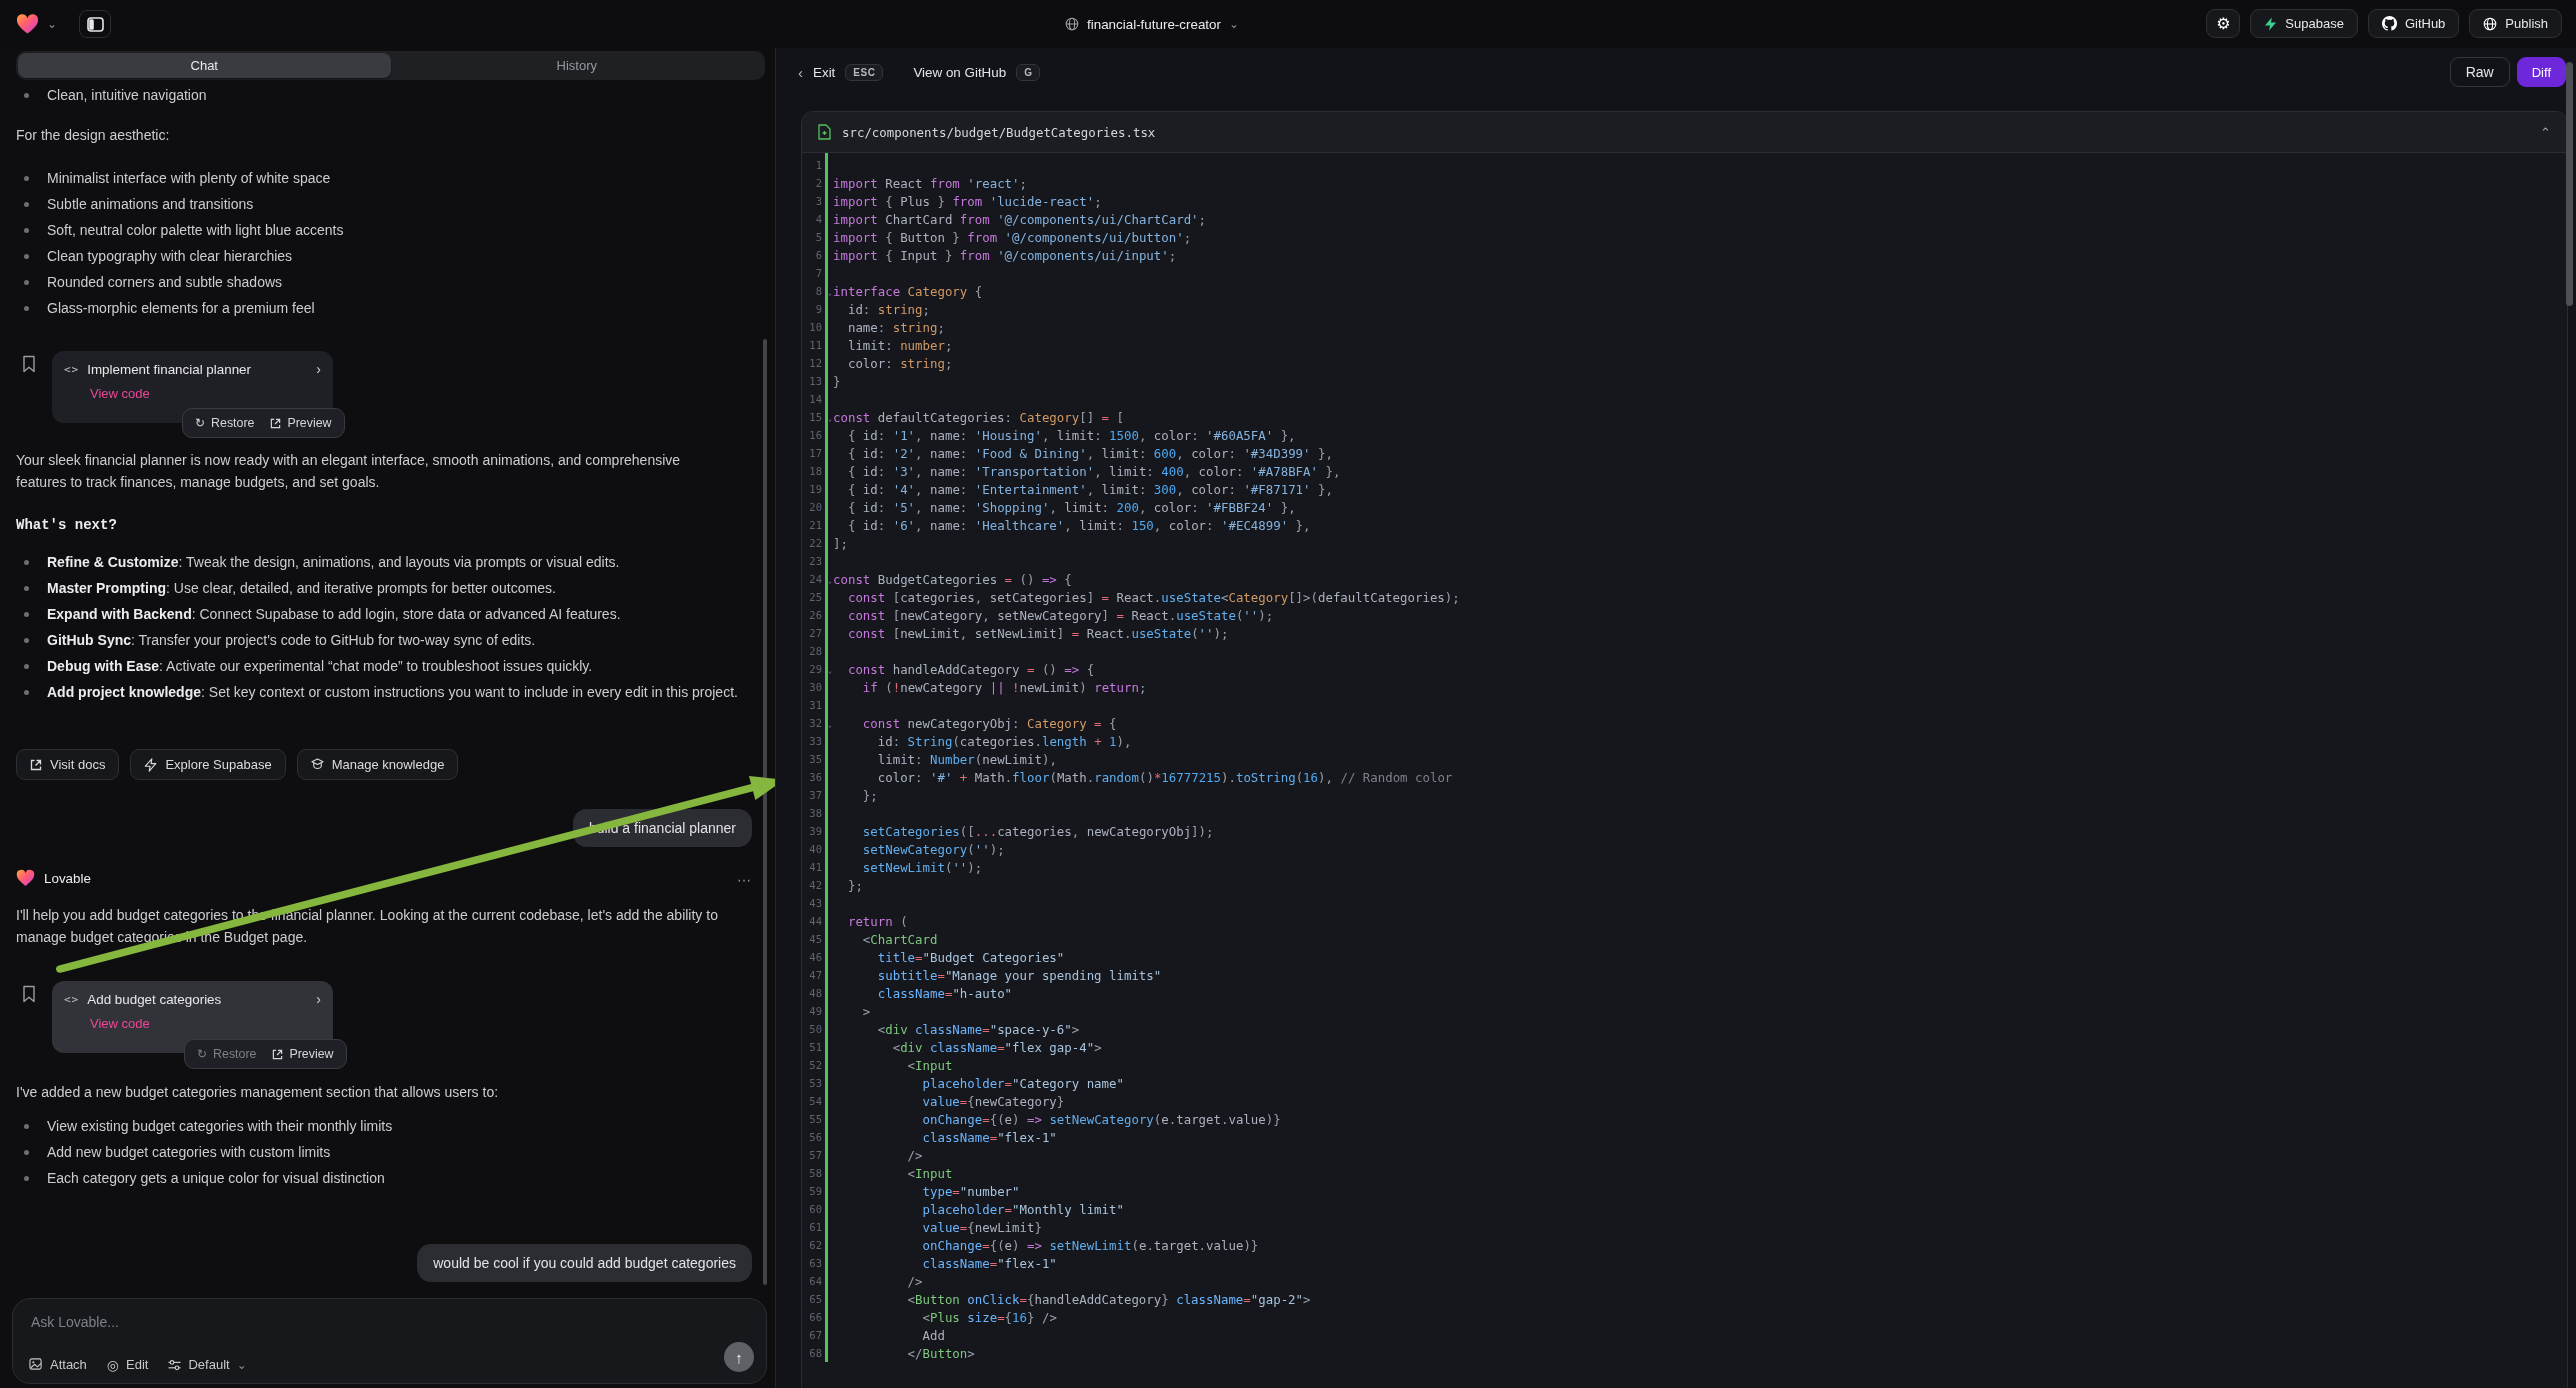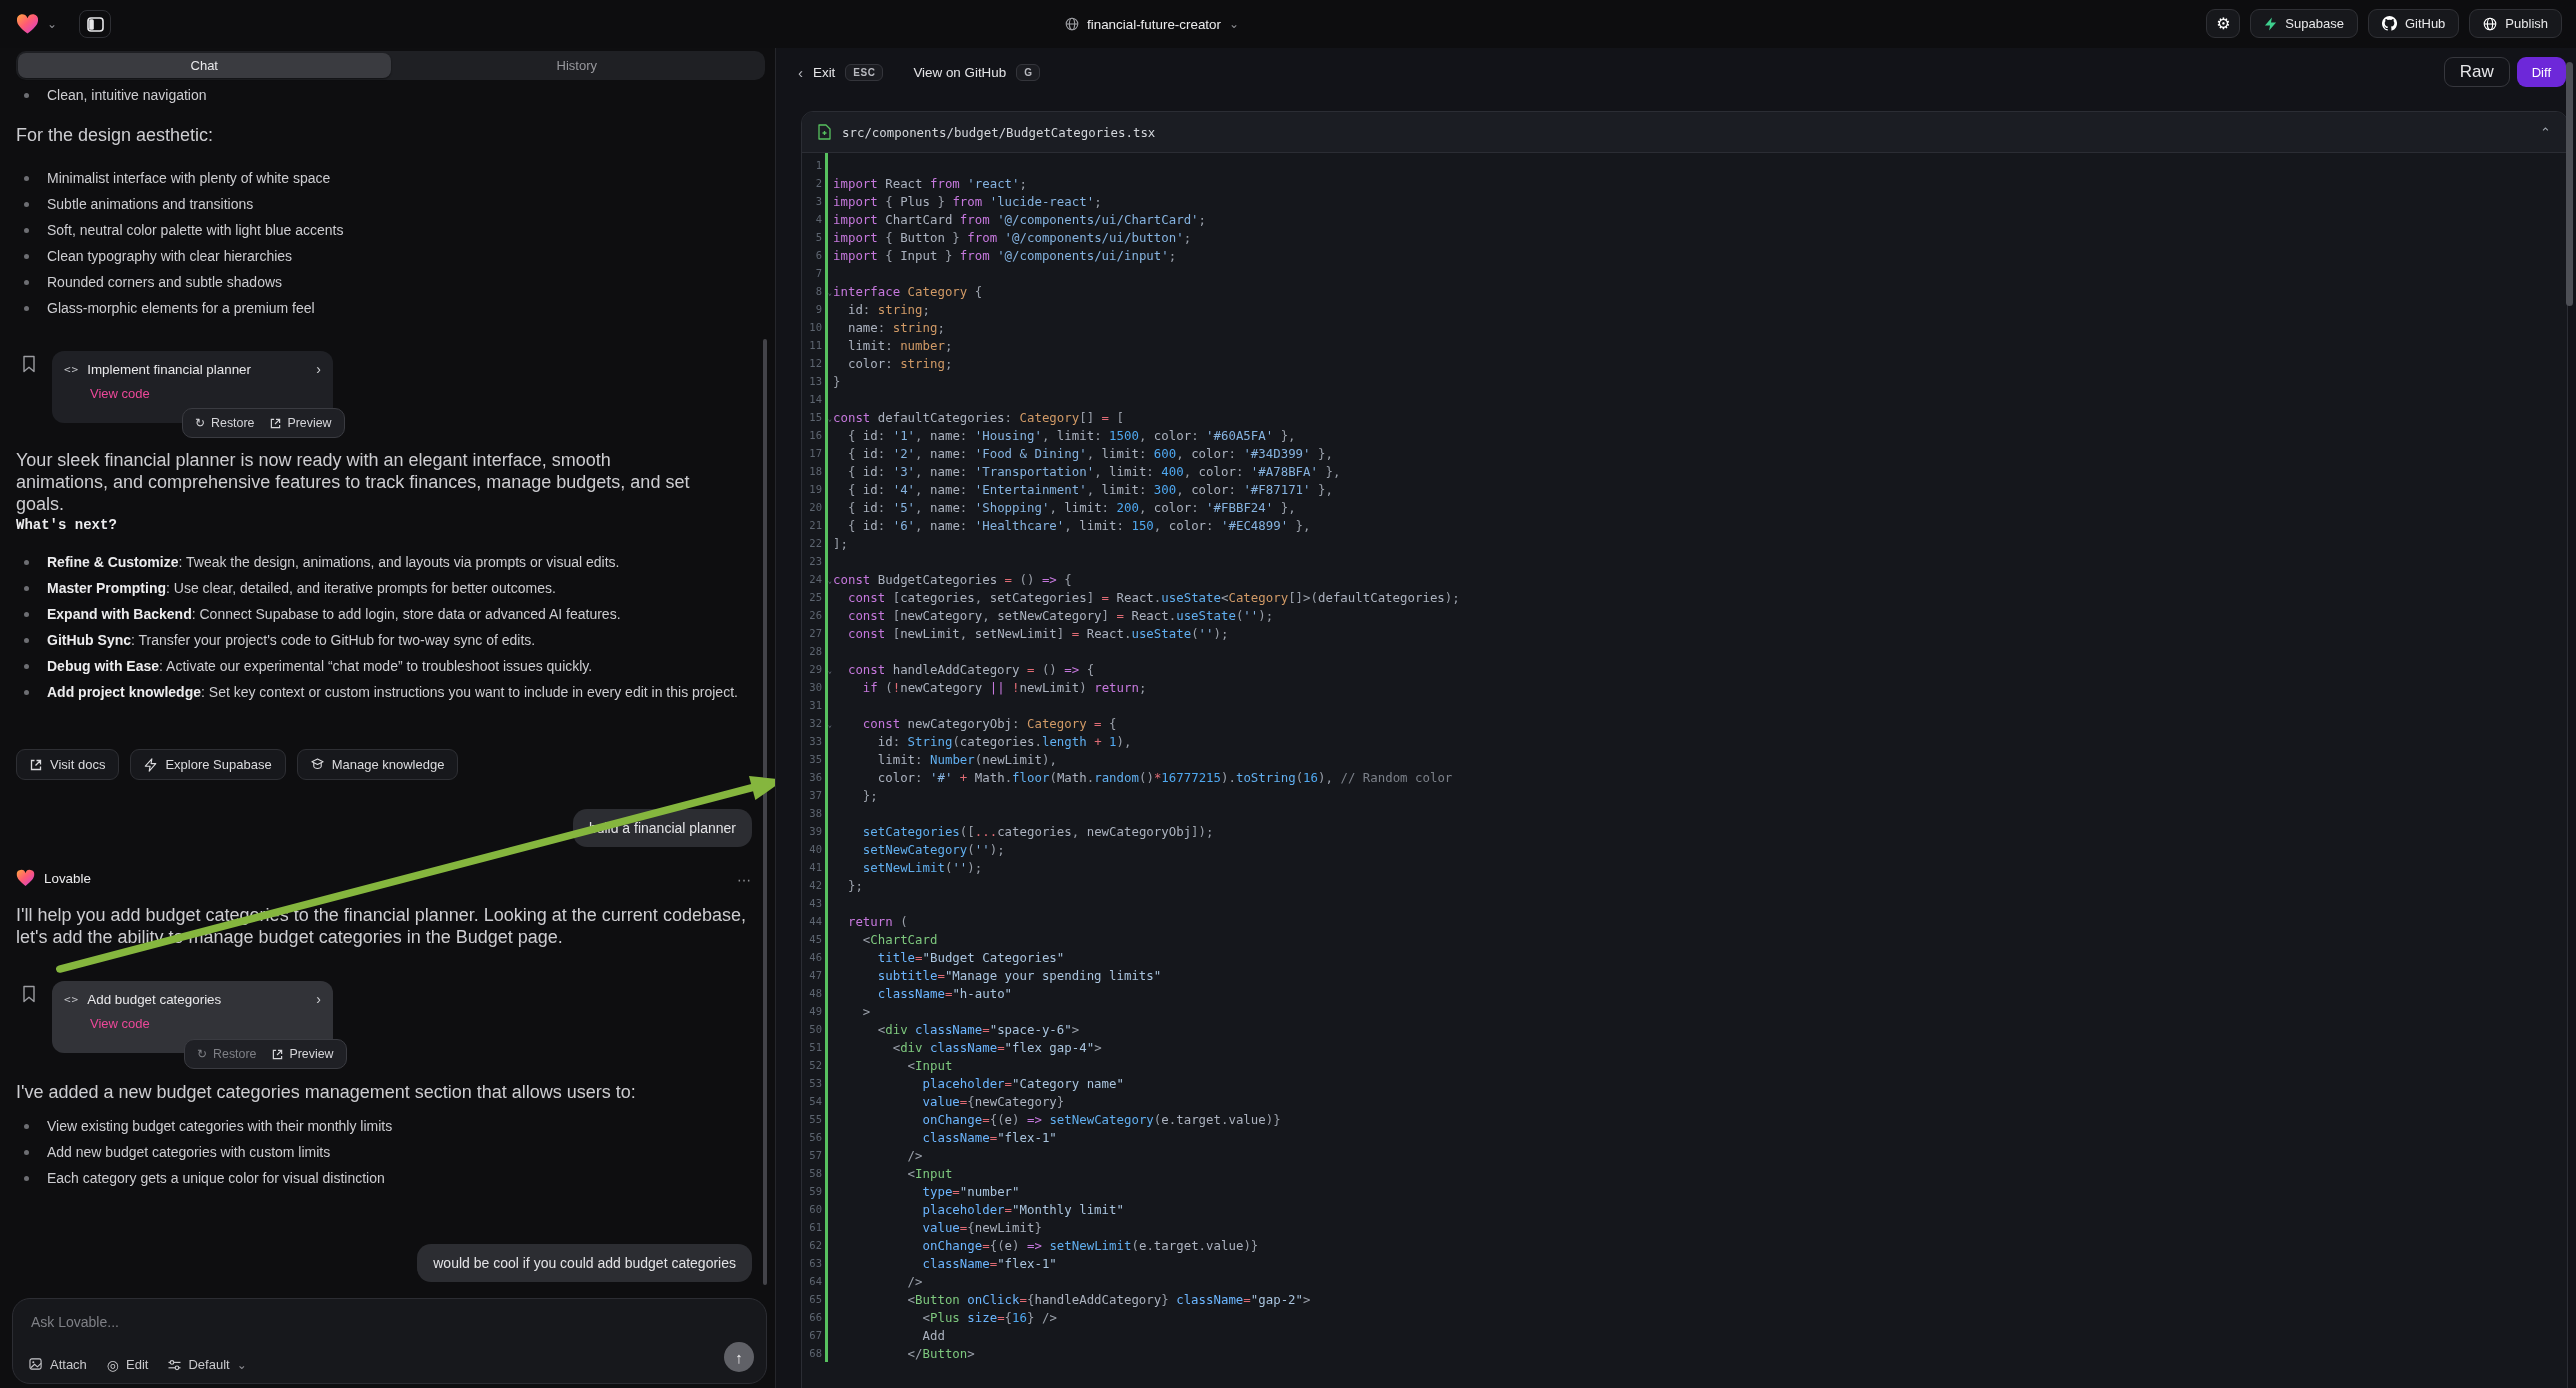--- a/index.html
+++ b/index.html
@@ -17,21 +17,21 @@
   .tb-right{position:absolute;right:14px;top:9px;display:flex;gap:10px;}
   .tb-btn{height:29px;padding:0 13px;border:1px solid #2f3035;border-radius:9px;background:#17181c;color:#e8e8ea;font-size:13px;display:flex;align-items:center;gap:8px;}
   .tb-btn.icon-only{width:34px;padding:0;justify-content:center;}
   .gear{color:#ffffff;font-size:16px;line-height:1;}
 
   
   #chatpanel{position:absolute;left:0;top:48px;width:775px;bottom:0;background:#0e0e10;overflow:hidden;}
   .tabbar{position:absolute;left:16px;top:3px;width:749px;height:29px;background:#1f2024;border-radius:10px;display:flex;padding:2px;}
   .tab{flex:1;display:flex;align-items:center;justify-content:center;font-size:13px;color:#97979c;border-radius:8px;}
   .tab.active{background:#3a3b40;color:#e9e9eb;box-shadow:0 1px 2px rgba(0,0,0,.45);}
-  .chat-p{position:absolute;left:16px;font-size:18px;line-height:22px;color:#cdcdd1;}
+  .chat-p{position:absolute;left:16px;font-size:14px;line-height:22px;color:#cdcdd1;}
   .chat-h{position:absolute;left:16px;font-size:14px;font-weight:bold;color:#ececee;}
   ul.chat-list{position:absolute;left:16px;margin:0;padding:0;list-style:none;}
   ul.chat-list li{position:relative;padding-left:31px;font-size:14px;color:#cdcdd1;line-height:26px;}
   ul.chat-list li::before{content:"";position:absolute;left:8px;top:11px;width:5px;height:5px;border-radius:50%;background:#6d6e73;}
   ul.chat-list li b{color:#ececee;}
   .vcard{position:absolute;width:281px;height:72px;border-radius:12px;background:#1f2025;padding:10px 12px;}
   .vcard.selected{background:#323338;}
   .vcard-row1{display:flex;align-items:center;gap:8px;}
   .code-ic{font-family:"DejaVu Sans Mono",monospace;font-size:11px;color:#bfc0c5;letter-spacing:1px;}
   .vcard-title{font-size:13.4px;color:#e8e8ea;}
@@ -59,21 +59,21 @@
 
   
   #codepanel{position:absolute;left:775px;top:48px;right:0;bottom:0;background:#121318;border-left:1px solid #25262b;overflow:hidden;}
   .subheader{position:absolute;left:0;top:0;right:0;height:48px;display:flex;align-items:center;}
   .sh-left{display:flex;align-items:center;gap:10px;margin-left:22px;}
   .sh-chev{color:#b9bac0;font-size:15px;}
   .sh-label{font-size:13.4px;color:#e4e4e7;}
   .kbd{padding:2px 7px;border:1px solid #34353b;border-radius:6px;background:#1b1c21;font-size:10px;font-weight:bold;color:#b9bac0;letter-spacing:0.5px;}
   .sh-group2{display:flex;align-items:center;gap:10px;margin-left:30px;}
   .sh-right{margin-left:auto;margin-right:10px;display:flex;gap:7px;}
-  .raw-btn{height:30px;padding:0 15px;border:1px solid #36373d;border-radius:9px;background:transparent;color:#e6e6e9;font-size:17px;display:flex;align-items:center;}
+  .raw-btn{height:30px;padding:0 15px;border:1px solid #36373d;border-radius:9px;background:transparent;color:#e6e6e9;font-size:14px;display:flex;align-items:center;}
   .diff-btn{height:30px;padding:0 15px;border-radius:9px;color:#ffffff;font-size:13px;display:flex;align-items:center;border:none;}
   .code-card{position:absolute;left:25px;top:63px;right:8px;bottom:-20px;background:#15171c;border:1px solid #2b2d34;border-radius:12px 12px 0 0;overflow:hidden;}
   .file-header{height:41px;display:flex;align-items:center;gap:11px;padding:0 16px;background:#1b1d23;border-bottom:1px solid #2b2d34;}
   .file-path{font-family:"DejaVu Sans Mono",monospace;font-size:12.4px;color:#d4d7dc;}
   .collapse-chev{margin-left:auto;color:#9aa0a8;font-size:13px;}
   .code-area{position:relative;padding-top:3px;}
   .code-area::before{content:"";position:absolute;left:23px;top:0;bottom:0;width:2.5px;background:#57c15f;}
   .code-row{display:flex;align-items:center;height:18px;}
   .ln{width:18px;margin-left:2px;flex:none;text-align:right;font-family:"DejaVu Sans Mono",monospace;font-size:10.5px;color:#5d6570;position:relative;}
   .fold{position:absolute;right:-10px;top:4px;font-size:7px;color:#6b7280;}

